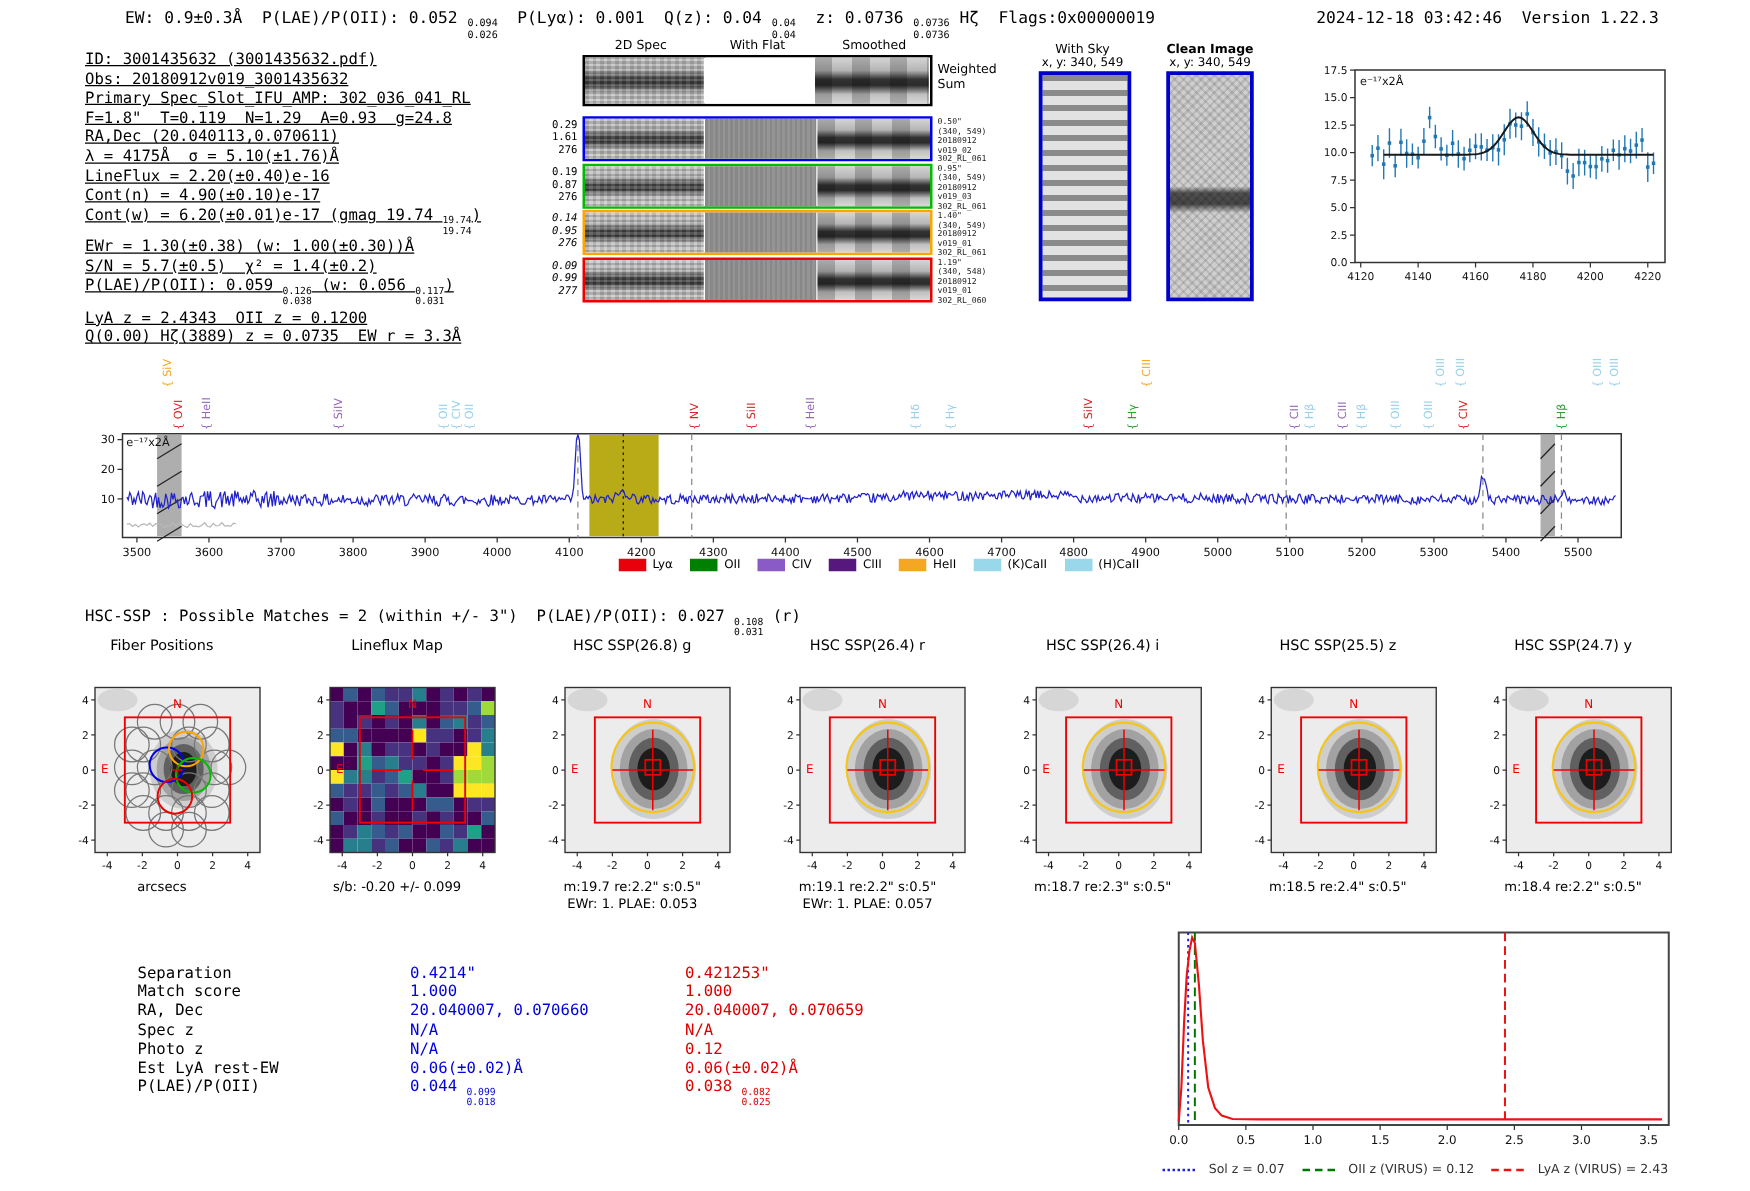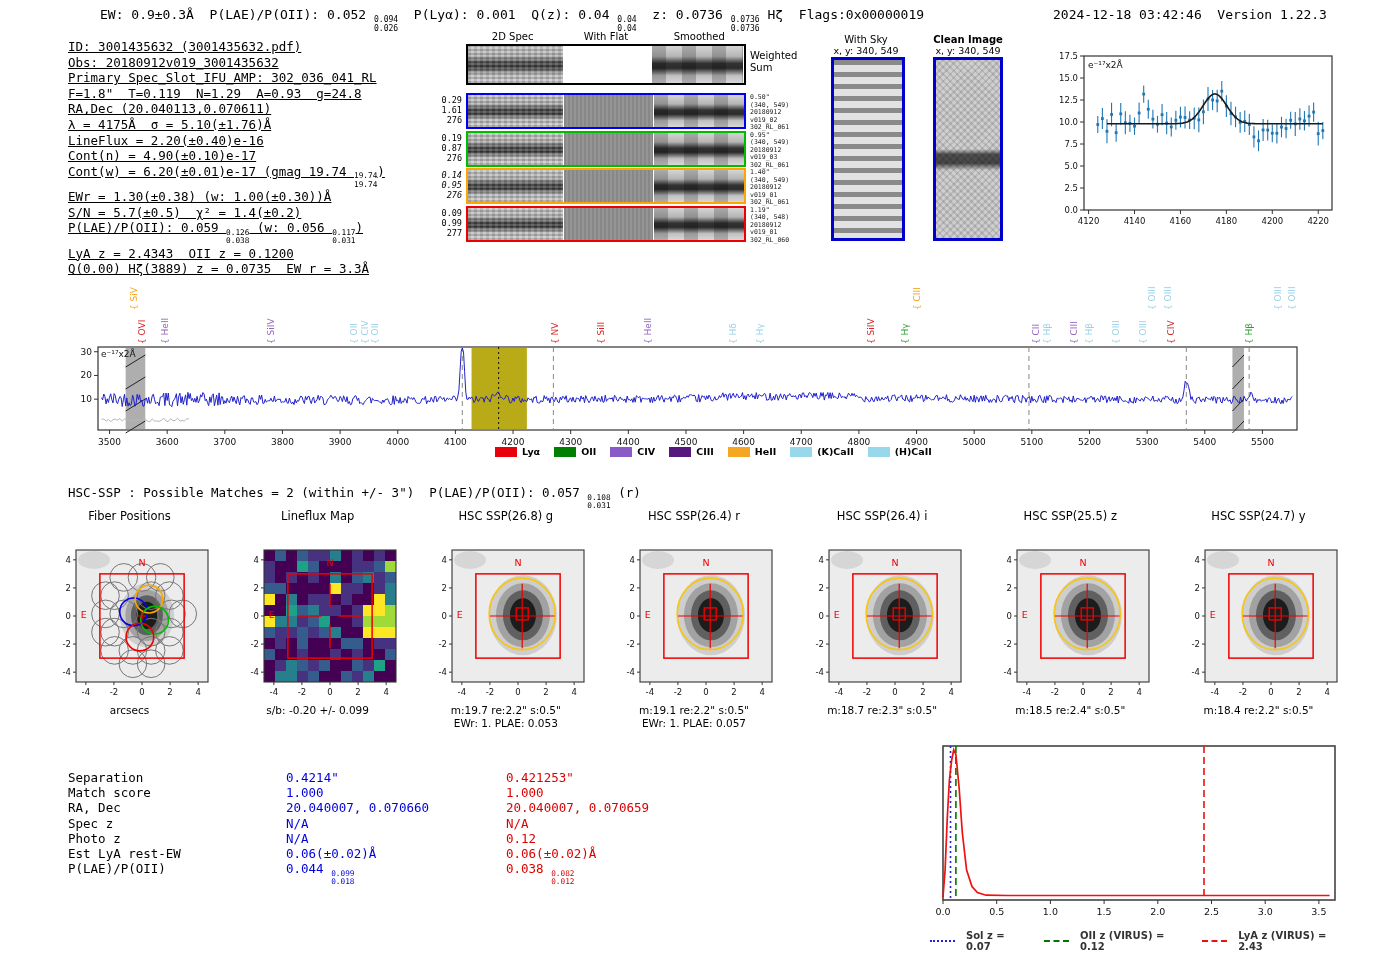--- a/index.html
+++ b/index.html
@@ -27,27 +27,27 @@
      linear-gradient(180deg,#d5d5d5 0%,#b5b5b5 28%,#333 47%,#2b2b2b 60%,#c0c0c0 80%,#d8d8d8 100%);}
   .whiteflat{background:#fff;}
   .skystripes{background:
      repeating-linear-gradient(180deg,#8a8a8a 0 5px,#e2e2e2 5px 12px),
      #ddd;}
   .cleanspeck{background:
      repeating-linear-gradient(45deg, rgba(0,0,0,.10) 0 2px, transparent 2px 5px),
      repeating-linear-gradient(-45deg, rgba(0,0,0,.10) 0 2px, transparent 2px 5px),
      linear-gradient(180deg,#cfcfcf 0 50%,#4f4f4f 53%,#474747 58%,#cfcfcf 62%,#cfcfcf 100%);}
   .legend-row{display:flex;align-items:center;gap:14px;font-family:"DejaVu Sans","Liberation Sans",sans-serif;font-size:9.5px;}
-  .legend-item{display:flex;align-items:center;gap:5px;font-weight:bold;}
+  .legend-item{display:flex;align-items:center;gap:5px;}
   .legend-swatch{width:22px;height:10px;display:inline-block;}
   .panel{width:183px;text-align:center;font-family:"DejaVu Sans","Liberation Sans",sans-serif;}
   .panel-title{font-size:11.5px;margin-bottom:1px;}
   .panel-cap{font-size:10.5px;line-height:13px;}
   .mt-row{display:flex;font-size:12.5px;line-height:15.2px;white-space:pre;}
-  .mt-label{width:218px;}
+  .mt-label{width:218px;margin-left:42px;}
   .mt-b{width:220px;color:#0000dd;}
   .mt-r{color:#dd0000;}
   .ls{display:inline-block;width:26px;height:0;margin-right:6px;vertical-align:middle;}
 </style>
 </head>
 <body>
 
 <div id="page">
 
   <div id="header-left" class="abs hdr" style="left:100px;top:7px;"><span>EW: 0.9±0.3Å  P(LAE)/P(OII): 0.052 </span><span class="stack"><span>0.094</span><span>0.026</span></span><span>  P(Lyα): 0.001  Q(z): 0.04 </span><span class="stack"><span>0.04</span><span>0.04</span></span><span>  z: 0.0736 </span><span class="stack"><span>0.0736</span><span>0.0736</span></span><span> Hζ  Flags:0x00000019</span></div>
@@ -118,21 +118,21 @@
           <div>276</div>
         </div>
         <div style="position: absolute; left: 26px; top: 0px; width: 280px; height: 36px; border: 2px solid rgb(255, 165, 0); box-sizing: border-box;">
           <div class="noisy" style="position: absolute; top: 0px; bottom: 0px; left: 0px; width: 95px;"></div>
           <div class="flatgray" style="position: absolute; top: 0px; bottom: 0px; left: 96px; width: 89px;"></div>
           <div class="smoothstrip" style="position: absolute; top: 0px; bottom: 0px; left: 186px; width: 90px;"></div>
         </div>
         <div class="rowann" style="position: absolute; left: 310px; top: 1px;"><div>1.40"</div><div>(340, 549)</div><div>20180912</div><div>v019_01</div><div>302_RL_061</div></div>
       </div>
       <div style="position: relative; height: 37.5px;">
-        <div class="rownums" style="position: absolute; left: 0px; top: 2px; width: 22px;">
+        <div class="rownums" style="position: absolute; left: 0px; top: 2px; width: 22px; font-style: italic;">
           <div>0.09</div>
           <div>0.99</div>
           <div>277</div>
         </div>
         <div style="position: absolute; left: 26px; top: 0px; width: 280px; height: 36px; border: 2px solid rgb(238, 0, 0); box-sizing: border-box;">
           <div class="noisy" style="position: absolute; top: 0px; bottom: 0px; left: 0px; width: 95px;"></div>
           <div class="flatgray" style="position: absolute; top: 0px; bottom: 0px; left: 96px; width: 89px;"></div>
           <div class="smoothstrip" style="position: absolute; top: 0px; bottom: 0px; left: 186px; width: 90px;"></div>
         </div>
         <div class="rowann" style="position: absolute; left: 310px; top: 1px;"><div>1.19"</div><div>(340, 548)</div><div>20180912</div><div>v019_01</div><div>302_RL_060</div></div>
@@ -418,21 +418,21 @@
       <div class="legend-item">
         <span class="legend-swatch" style="background: rgb(153, 216, 234);"></span>
         <span>(K)CaII</span>
       </div>
       <div class="legend-item">
         <span class="legend-swatch" style="background: rgb(153, 216, 234);"></span>
         <span>(H)CaII</span>
       </div>
     </div>
 
-  <div id="hsc-title" class="abs mono" style="left:68px;top:485px;font-size:12.5px;white-space:pre;"><span>HSC-SSP : Possible Matches = 2 (within +/- 3")  P(LAE)/P(OII): 0.057 </span><span class="stack"><span>0.108</span><span>0.031</span></span><span> (r)</span></div>
+  <div id="hsc-title" class="abs mono" style="left:68px;top:485px;font-size:12.5px;white-space:pre;"><span>HSC-SSP : Possible Matches = 2 (within +/- 3")  P(LAE)/P(OII): 0.027 </span><span class="stack"><span>0.108</span><span>0.031</span></span><span> (r)</span></div>
   <div id="panels-row" class="abs" style="left:38px;top:509px;width:1312px;display:flex;justify-content:space-between;">
       <div class="panel"><div class="panel-title">Fiber Positions</div><svg width="183" height="176" viewBox="0 0 183 176">
           <rect x="38" y="26" width="132" height="132" fill="#ececec"></rect>
           <ellipse cx="56" cy="36" rx="16" ry="9" fill="#d6d6d6"></ellipse>
           <ellipse cx="108.91489361702128" cy="91.29787234042553" rx="27.200000000000003" ry="32" fill="#c9c9c9" opacity="0.85"></ellipse>
           <ellipse cx="108.91489361702128" cy="91.29787234042553" rx="21.6" ry="25.6" fill="#9a9a9a" opacity="0.85"></ellipse>
           <ellipse cx="108.91489361702128" cy="91.29787234042553" rx="16" ry="20" fill="#555" opacity="0.85"></ellipse>
           <ellipse cx="108.91489361702128" cy="91.29787234042553" rx="10.4" ry="13.600000000000001" fill="#111" opacity="0.85"></ellipse>
           <g fill="none" stroke="#777" stroke-width="1">
             <circle cx="85.74468085106383" cy="53.382978723404264" r="13.838936170212765"></circle>
@@ -858,21 +858,21 @@
         </svg><div class="panel-cap">m:18.4  re:2.2"  s:0.5"</div></div>
     </div>
 
   <div id="match-table" class="abs" style="left:68px;top:770px;">
       <div class="mt-row"><div class="mt-label">Separation</div><div class="mt-b"><span>0.4214"</span></div><div class="mt-r"><span>0.421253"</span></div></div>
       <div class="mt-row"><div class="mt-label">Match score</div><div class="mt-b"><span>1.000</span></div><div class="mt-r"><span>1.000</span></div></div>
       <div class="mt-row"><div class="mt-label">RA, Dec</div><div class="mt-b"><span>20.040007, 0.070660</span></div><div class="mt-r"><span>20.040007, 0.070659</span></div></div>
       <div class="mt-row"><div class="mt-label">Spec z</div><div class="mt-b"><span>N/A</span></div><div class="mt-r"><span>N/A</span></div></div>
       <div class="mt-row"><div class="mt-label">Photo z</div><div class="mt-b"><span>N/A</span></div><div class="mt-r"><span>0.12</span></div></div>
       <div class="mt-row"><div class="mt-label">Est LyA rest-EW</div><div class="mt-b"><span>0.06(±0.02)Å</span></div><div class="mt-r"><span>0.06(±0.02)Å</span></div></div>
-      <div class="mt-row"><div class="mt-label">P(LAE)/P(OII)</div><div class="mt-b"><span>0.044 </span><span class="stack"><span>0.099</span><span>0.018</span></span></div><div class="mt-r"><span>0.038 </span><span class="stack"><span>0.082</span><span>0.012</span></span></div></div>
+      <div class="mt-row"><div class="mt-label">P(LAE)/P(OII)</div><div class="mt-b"><span>0.044 </span><span class="stack"><span>0.099</span><span>0.018</span></span></div><div class="mt-r"><span>0.038 </span><span class="stack"><span>0.082</span><span>0.025</span></span></div></div>
     </div>
 
   <svg id="photz-chart" class="abs" style="left:925px;top:738px;" width="420" height="190" viewBox="0 0 420 190">
       <rect x="18" y="8" width="392" height="154" fill="#fff" stroke="#444" stroke-width="1.6"></rect>
       <line x1="25.517808219178082" y1="8" x2="25.517808219178082" y2="162" stroke="#2222dd" stroke-width="1.6" stroke-dasharray="2 3"></line>
       <line x1="30.887671232876713" y1="8" x2="30.887671232876713" y2="162" stroke="#007700" stroke-width="1.6" stroke-dasharray="7 4"></line>
       <line x1="278.97534246575344" y1="8" x2="278.97534246575344" y2="162" stroke="#ee1111" stroke-width="1.6" stroke-dasharray="7 4"></line>
       <path d="M18.0 159.0L20.1 132.0L22.3 79.5L24.4 42.0L26.6 22.5L28.7 12.0L30.9 16.5L34.1 49.5L37.3 94.5L41.6 132.0L47.0 148.5L52.4 154.5L61.0 157.2L82.4 157.5L146.9 157.5L275.8 157.5L404.6 157.5" fill="none" stroke="#ee1111" stroke-width="1.7"></path>
       <g font-size="9.5" font-family="DejaVu Sans, sans-serif" fill="#111">
         <line x1="18" y1="162" x2="18" y2="166" stroke="#333"></line>

